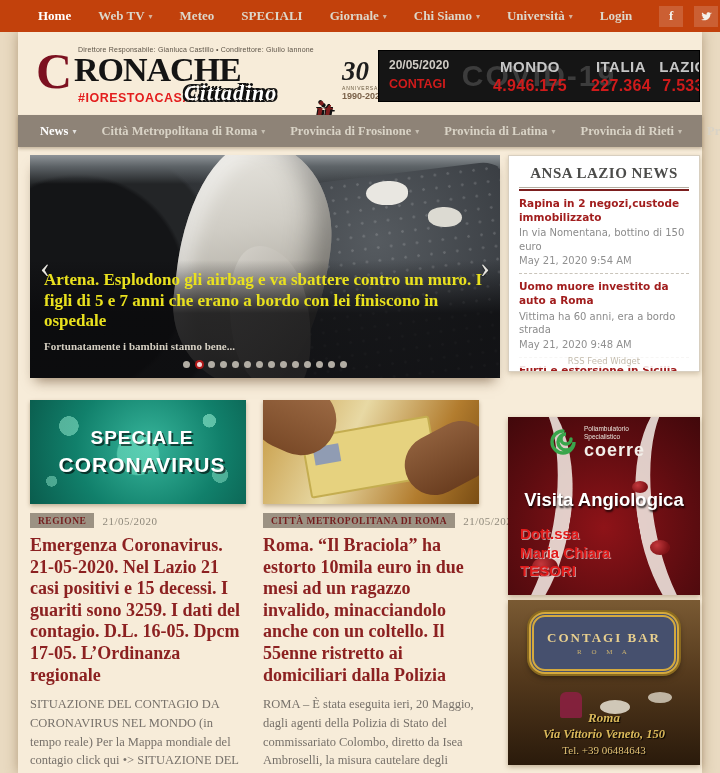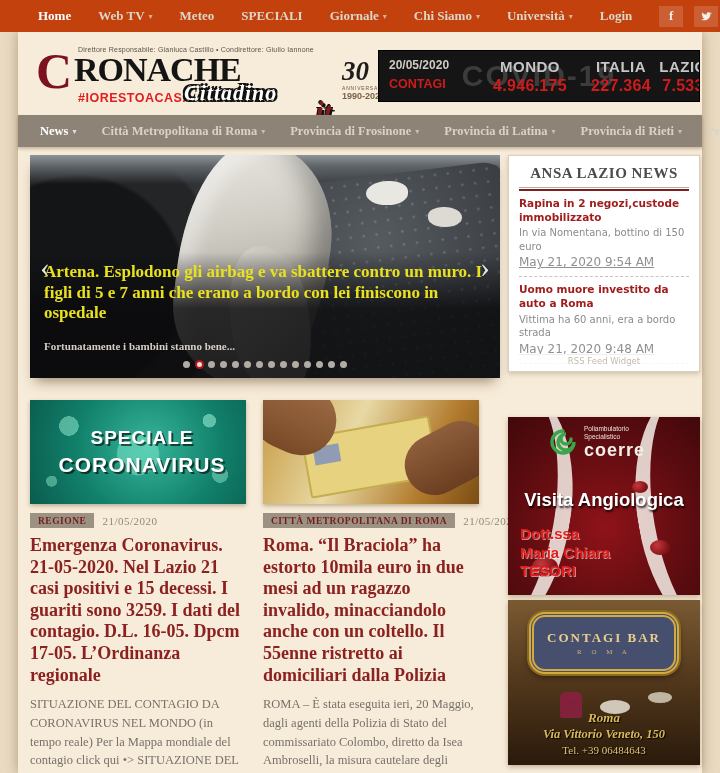--- a/index.html
+++ b/index.html
@@ -75,39 +75,39 @@
   .airbag { position:absolute; left:148px; top:-12px; width:150px; height:245px; transform:rotate(7deg);
             border-radius:46% 54% 42% 58% / 58% 42% 64% 36%;
             background:linear-gradient(165deg,#ebe9e3 0%,#d0cdc5 35%,#a7a39a 70%,#8d897f 100%);
             box-shadow:inset -18px -12px 28px rgba(0,0,0,.35), inset 12px 8px 18px rgba(255,255,255,.45); }
   .airbag-fold { position:absolute; left:200px; top:90px; width:80px; height:150px; transform:rotate(-12deg);
             border-radius:50% 50% 45% 55% / 60% 40% 60% 40%;
             background:linear-gradient(150deg,#d8d5ce, #9b968d 80%); opacity:.9; }
   .hero-caption { position:absolute; left:0; right:0; bottom:0; padding:10px 14px 26px;
                   background:linear-gradient(rgba(10,10,12,0), rgba(10,10,12,.82) 45%); }
   .hero-title { color:#e9e11e; font-size:17px; font-weight:bold; line-height:1.22; }
-  .hero-sub { color:#d5cfc2; font-size:11px; font-weight:bold; margin-top:16px; }
+  .hero-sub { color:#d5cfc2; font-size:11px; font-weight:bold; margin-top:8px; }
   .hero-dots { position:absolute; left:0; right:0; bottom:6px; text-align:center; }
   .dot { display:inline-block; width:7px; height:7px; border-radius:50%; background:#b2ada4; margin:0 2.5px; cursor:pointer; vertical-align:middle; }
   .dot.active { width:5px; height:5px; background:#f5d9d9; box-shadow:0 0 0 2px #b01818; margin:0 4px; }
   .hero-arrow { position:absolute; top:50%; transform:translateY(-50%); color:#e8e6e0; font-size:30px;
                 font-weight:normal; line-height:1; cursor:pointer; z-index:5; text-shadow:0 1px 2px rgba(0,0,0,.6); }
   .arrow-left { left:10px; } .arrow-right { right:10px; }
 
   
   .ansa { position:absolute; left:490px; top:123px; width:192px; height:217px; background:#fff;
           border:1px solid #d8cfc0; box-shadow:0 2px 5px rgba(100,70,30,.25); padding:9px 10px 0; overflow:hidden; }
   .ansa-title { text-align:center; font-size:15px; font-weight:bold; color:#4c4c4a; letter-spacing:.5px;
                 padding-bottom:5px; border-bottom:1px solid #b5aea1; }
   .ansa-rule { height:2px; background:#7c1f1f; margin-top:1px; }
   .ansa-item { border-bottom:1px dashed #c9c4ba; padding:6px 0 7px; font-family:"DejaVu Sans", sans-serif; cursor:pointer; }
   .ansa-item:first-of-type { border-top:1px dashed #c9c4ba; margin-top:7px; }
   .ansa-h { color:#a11d1d; font-size:10.5px; font-weight:bold; line-height:1.3; }
   .ansa-s { color:#8b8b8b; font-size:10px; line-height:1.35; margin-top:2px; }
-  .ansa-t { color:#909090; font-size:12px; margin-top:2px;text-decoration:underline; }
+  .ansa-t { color:#909090; font-size:10px; margin-top:2px; }
   .ansa-footer { position:absolute; left:0; right:0; bottom:3px; text-align:center;
                  font:8.5px "DejaVu Sans", sans-serif; color:#c4bcad; background:rgba(255,255,255,.85); padding:2px 0; }
 
   
   .article { position:absolute; top:368px; width:216px; }
   .art-1 { left:12px; } .art-2 { left:245px; }
   .art-img { width:216px; height:104px; position:relative; overflow:hidden; cursor:pointer;
              box-shadow:0 2px 4px rgba(90,60,20,.35); }
   .img-corona { background:radial-gradient(circle at 55% 45%, #37b59b, #11806b 55%, #0a5c4d);
     background-image:

